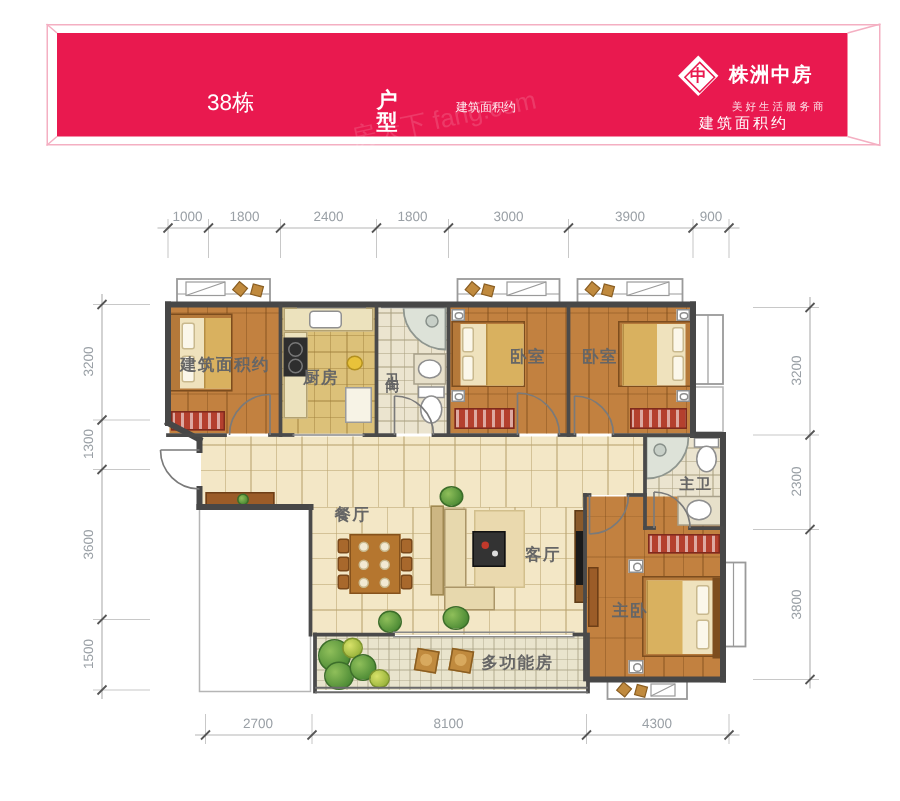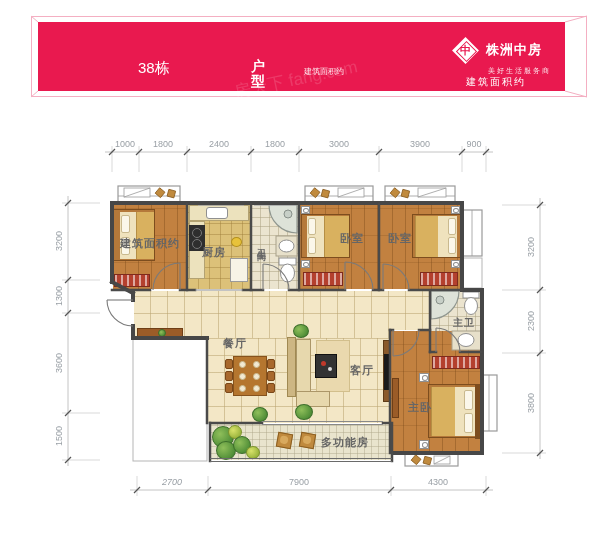--- a/index.html
+++ b/index.html
@@ -401,22 +401,22 @@
 <div class="abs dim" style="left:339px;top:144px;">3000</div>
 <div class="abs dim" style="left:420px;top:144px;">3900</div>
 <div class="abs dim" style="left:474px;top:144px;">900</div>
 <div class="abs dim rot" style="left:59px;top:241px;">3200</div>
 <div class="abs dim rot" style="left:59px;top:296px;">1300</div>
 <div class="abs dim rot" style="left:59px;top:363px;">3600</div>
 <div class="abs dim rot" style="left:59px;top:436px;">1500</div>
 <div class="abs dim rot" style="left:531px;top:247px;">3200</div>
 <div class="abs dim rot" style="left:531px;top:321px;">2300</div>
 <div class="abs dim rot" style="left:531px;top:403px;">3800</div>
-<div class="abs dim" style="left:172px;top:482px;font-style:italic;">2700</div>
-<div class="abs dim" style="left:299px;top:482px;">7900</div>
+<div class="abs dim" style="left:172px;top:482px;">2700</div>
+<div class="abs dim" style="left:299px;top:482px;">8100</div>
 <div class="abs dim" style="left:438px;top:482px;">4300</div>
 
 <div class="abs rlabel" style="left:150px;top:243px;">建筑面积约</div>
 <div class="abs rlabel" style="left:214px;top:252px;">厨房</div>
 <div class="abs rlabel small vert" style="left:261px;top:244px;">卫生间</div>
 <div class="abs rlabel" style="left:352px;top:238px;">卧室</div>
 <div class="abs rlabel" style="left:400px;top:238px;">卧室</div>
 <div class="abs rlabel" style="left:235px;top:343px;">餐厅</div>
 <div class="abs rlabel" style="left:362px;top:370px;">客厅</div>
 <div class="abs rlabel" style="left:464px;top:323px;font-size:10px;">主卫</div>

